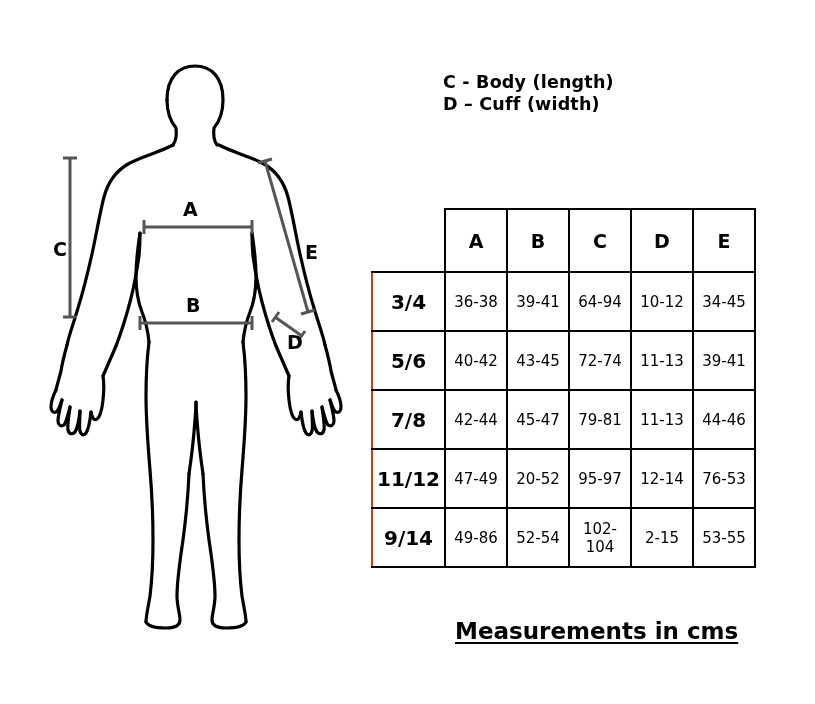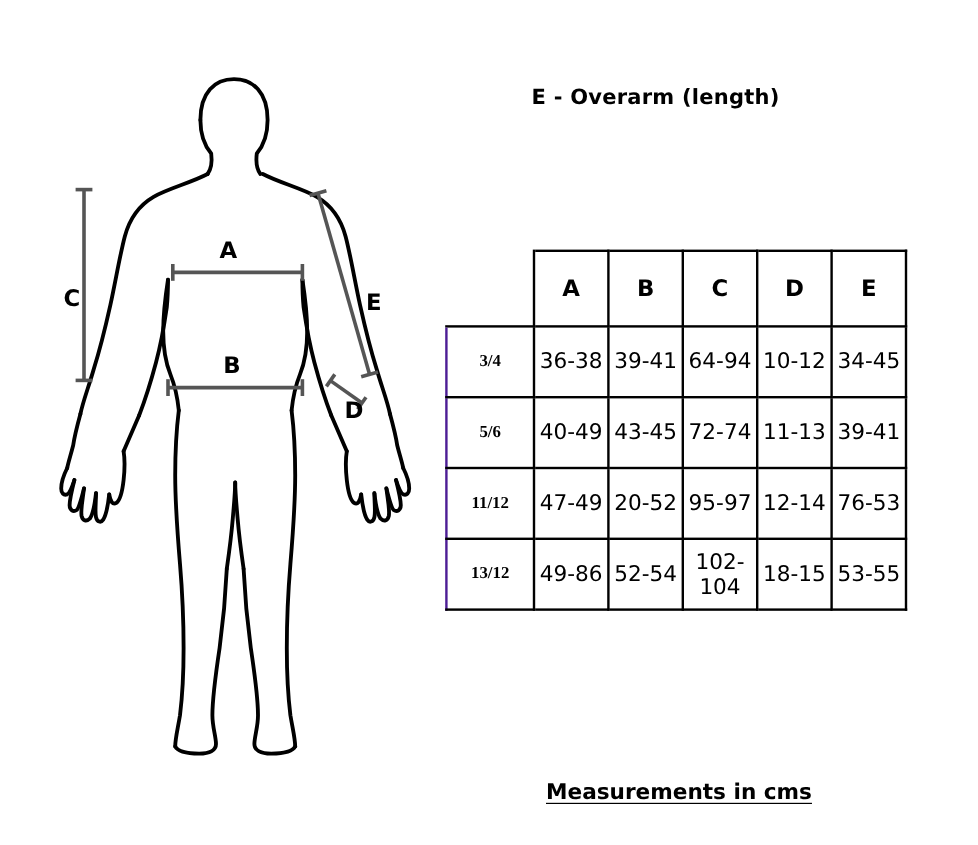--- a/index.html
+++ b/index.html
@@ -85,41 +85,39 @@
   #size-table thead th {
     height: 61px;
     font-size: 19px;
     font-weight: bold;
   }
   #size-table thead th.blank {
     border-top: none;
     border-left: none;
   }
   #size-table tbody td.size-label {
-    font-size: 14px;
-    font-weight: bold;
-    border-left: 2px solid #4c1d95;
-    font-family: Liberation Serif, serif;
+    font-size: 20px;
+    font-weight: bold;
+    border-left: 2px solid #c2410c;
   }
   #size-table tbody td.val {
-    font-size: 18px;
+    font-size: 15px;
     text-align: center;
   }
 
   
   #caption {
     position: absolute;
     left: 455px;
     top: 618px;
-    font-size: 18px;
+    font-size: 23px;
     font-weight: bold;
     text-decoration: underline;
     text-underline-offset: 3px;
     white-space: nowrap;
-    margin-top: 32px;
   }
 </style>
 </head>
 <body>
 
 <div id="page-wrap">
 
   <div id="figure-panel">
 
     <svg id="figure-svg" width="350" height="600" viewBox="0 0 350 600">
@@ -246,21 +244,22 @@
     </svg>
 
     <span class="fig-letter" id="letter-A">A</span>
     <span class="fig-letter" id="letter-B">B</span>
     <span class="fig-letter" id="letter-C">C</span>
     <span class="fig-letter" id="letter-D">D</span>
     <span class="fig-letter" id="letter-E">E</span>
   </div>
 
   <div id="legend">
-    <div class="legend-row">E - Overarm (length)</div>
+    <div class="legend-row">C - Body (length)</div>
+    <div class="legend-row">D – Cuff (width)</div>
   </div>
 
   <table id="size-table">
     <colgroup>
       <col class="c-size">
         <col class="c-val">
         <col class="c-val">
         <col class="c-val">
         <col class="c-val">
         <col class="c-val">
@@ -279,40 +278,48 @@
       <tr>
         <td class="size-label">3/4</td>
         <td class="val">36-38</td>
         <td class="val">39-41</td>
         <td class="val">64-94</td>
         <td class="val">10-12</td>
         <td class="val">34-45</td>
       </tr>
       <tr>
         <td class="size-label">5/6</td>
-        <td class="val">40-49</td>
+        <td class="val">40-42</td>
         <td class="val">43-45</td>
         <td class="val">72-74</td>
         <td class="val">11-13</td>
         <td class="val">39-41</td>
+      </tr>
+      <tr>
+        <td class="size-label">7/8</td>
+        <td class="val">42-44</td>
+        <td class="val">45-47</td>
+        <td class="val">79-81</td>
+        <td class="val">11-13</td>
+        <td class="val">44-46</td>
       </tr>
       <tr>
         <td class="size-label">11/12</td>
         <td class="val">47-49</td>
         <td class="val">20-52</td>
         <td class="val">95-97</td>
         <td class="val">12-14</td>
         <td class="val">76-53</td>
       </tr>
       <tr>
-        <td class="size-label">13/12</td>
+        <td class="size-label">9/14</td>
         <td class="val">49-86</td>
         <td class="val">52-54</td>
         <td class="val">102-104</td>
-        <td class="val">18-15</td>
+        <td class="val">2-15</td>
         <td class="val">53-55</td>
       </tr>
     </tbody>
   </table>
 
   <div id="caption">Measurements in cms</div>
 
 </div>
 
 </body></html>

